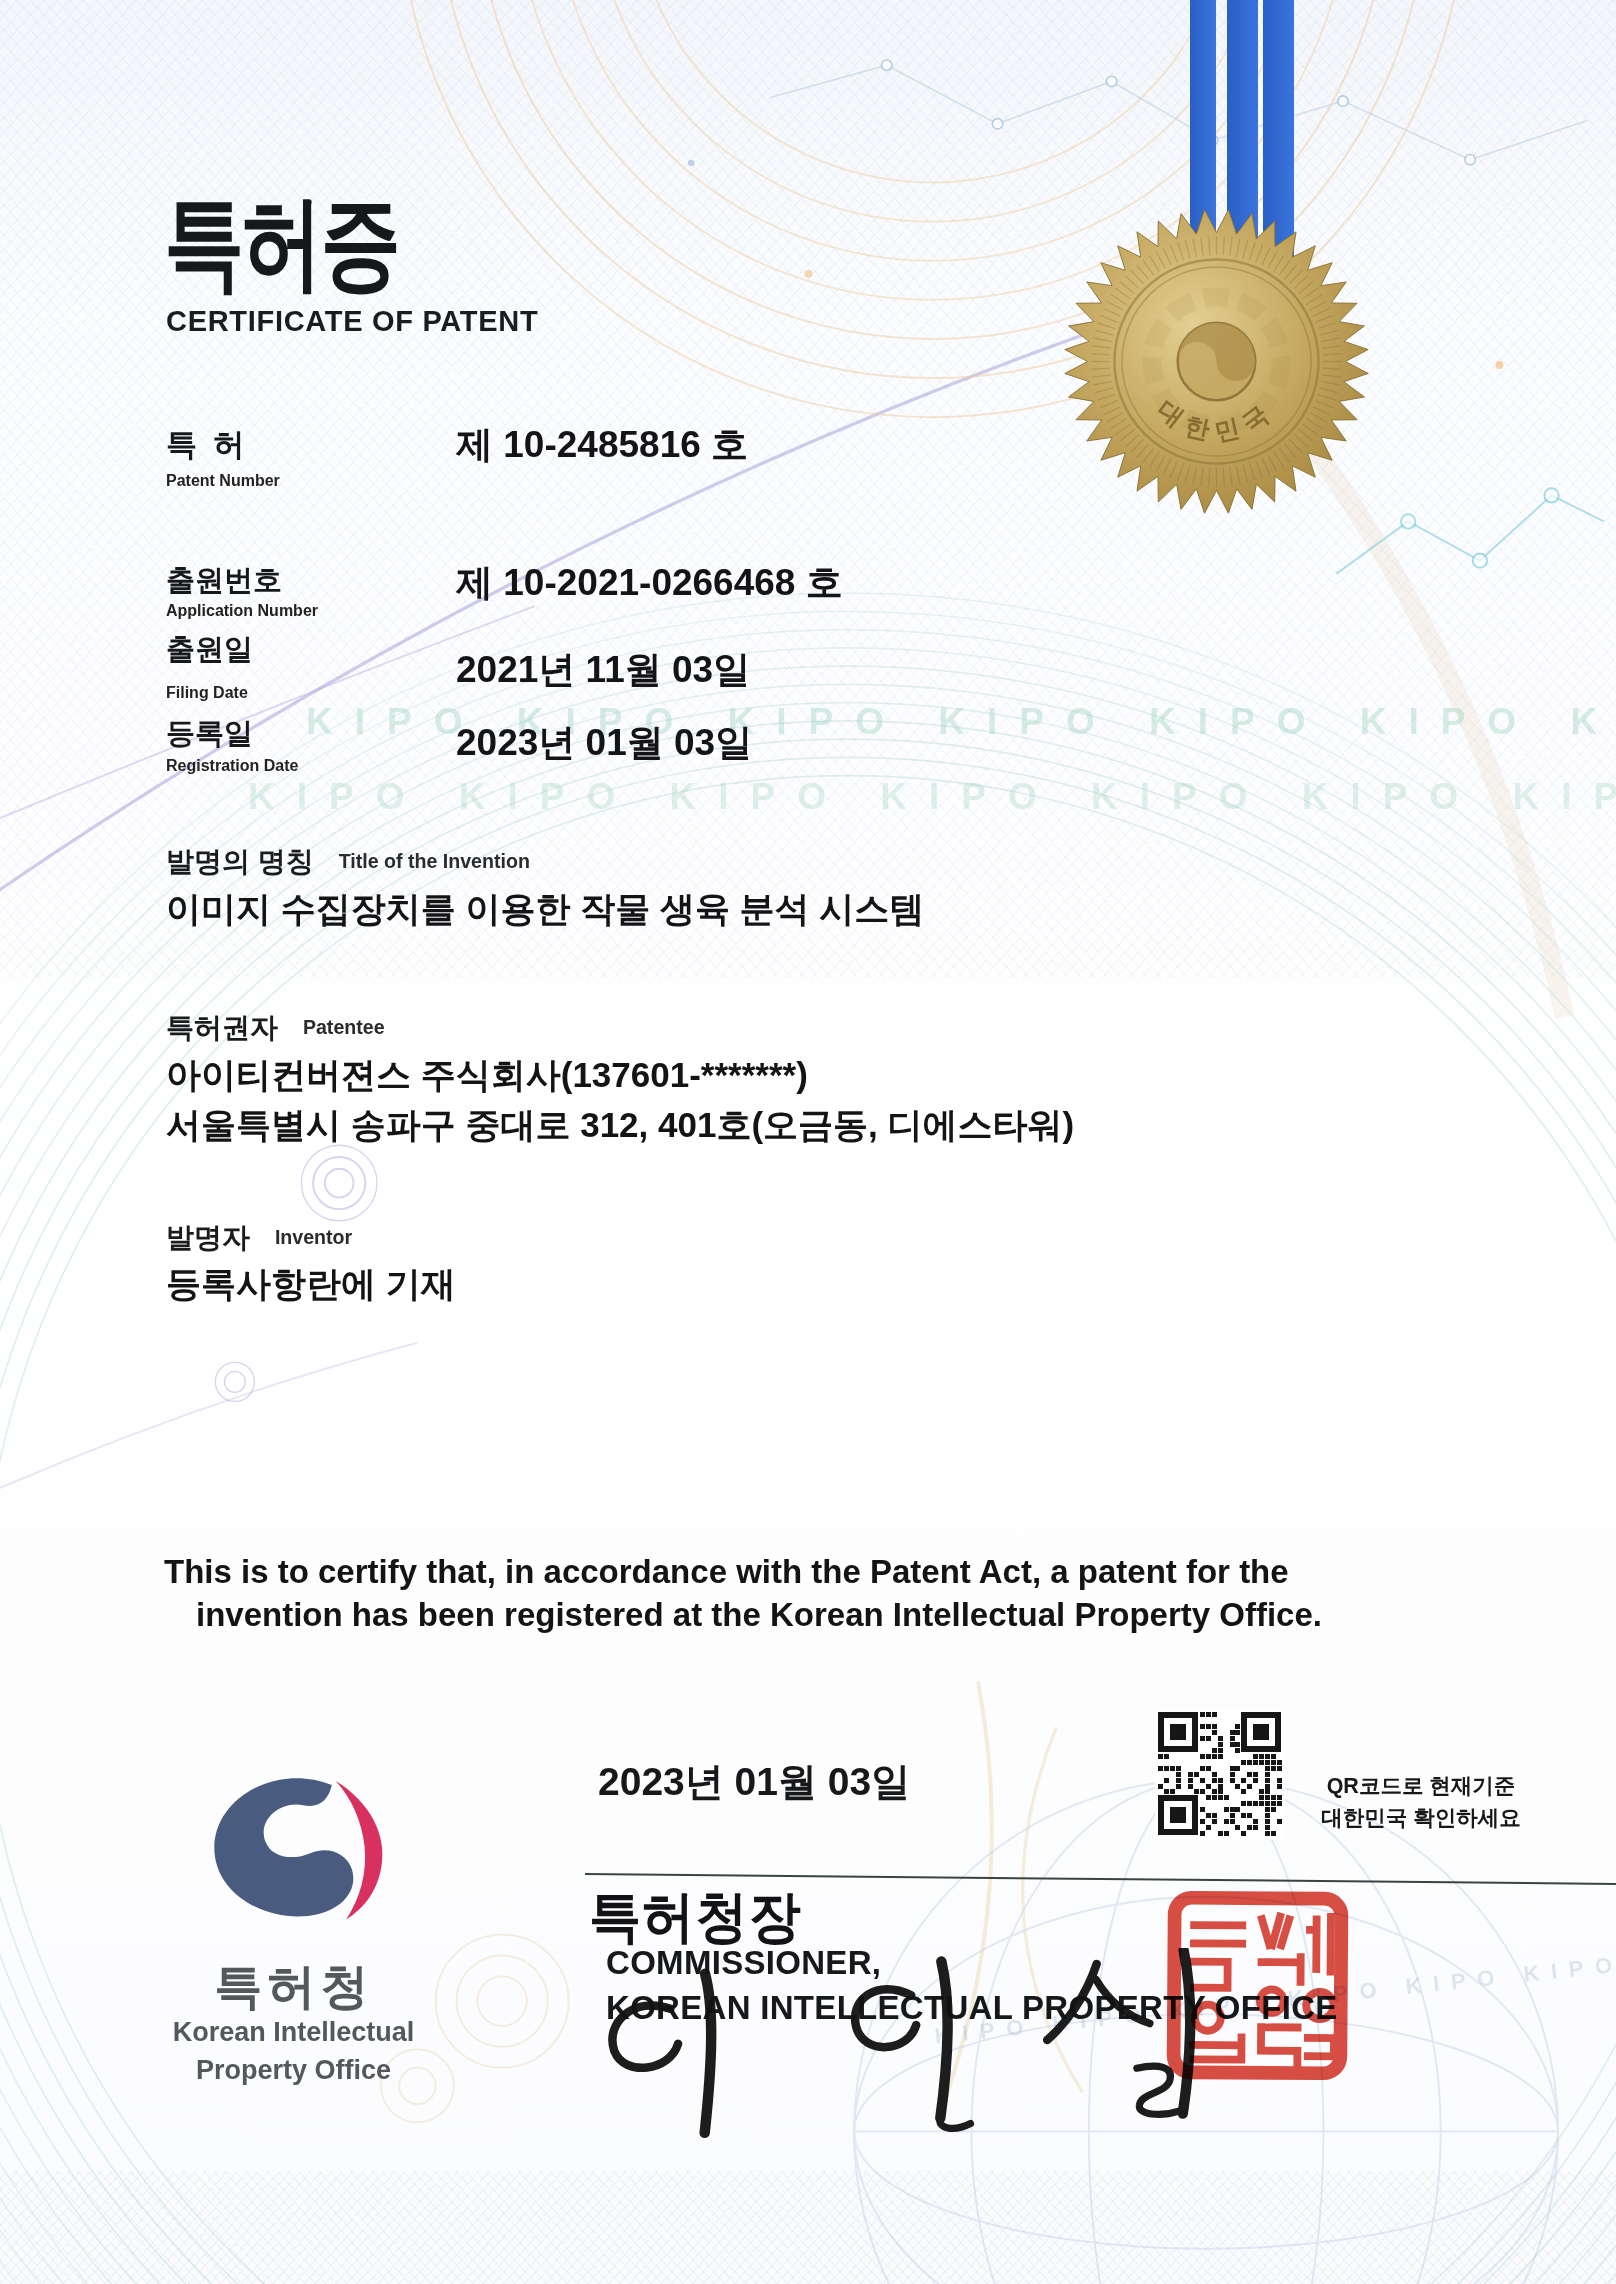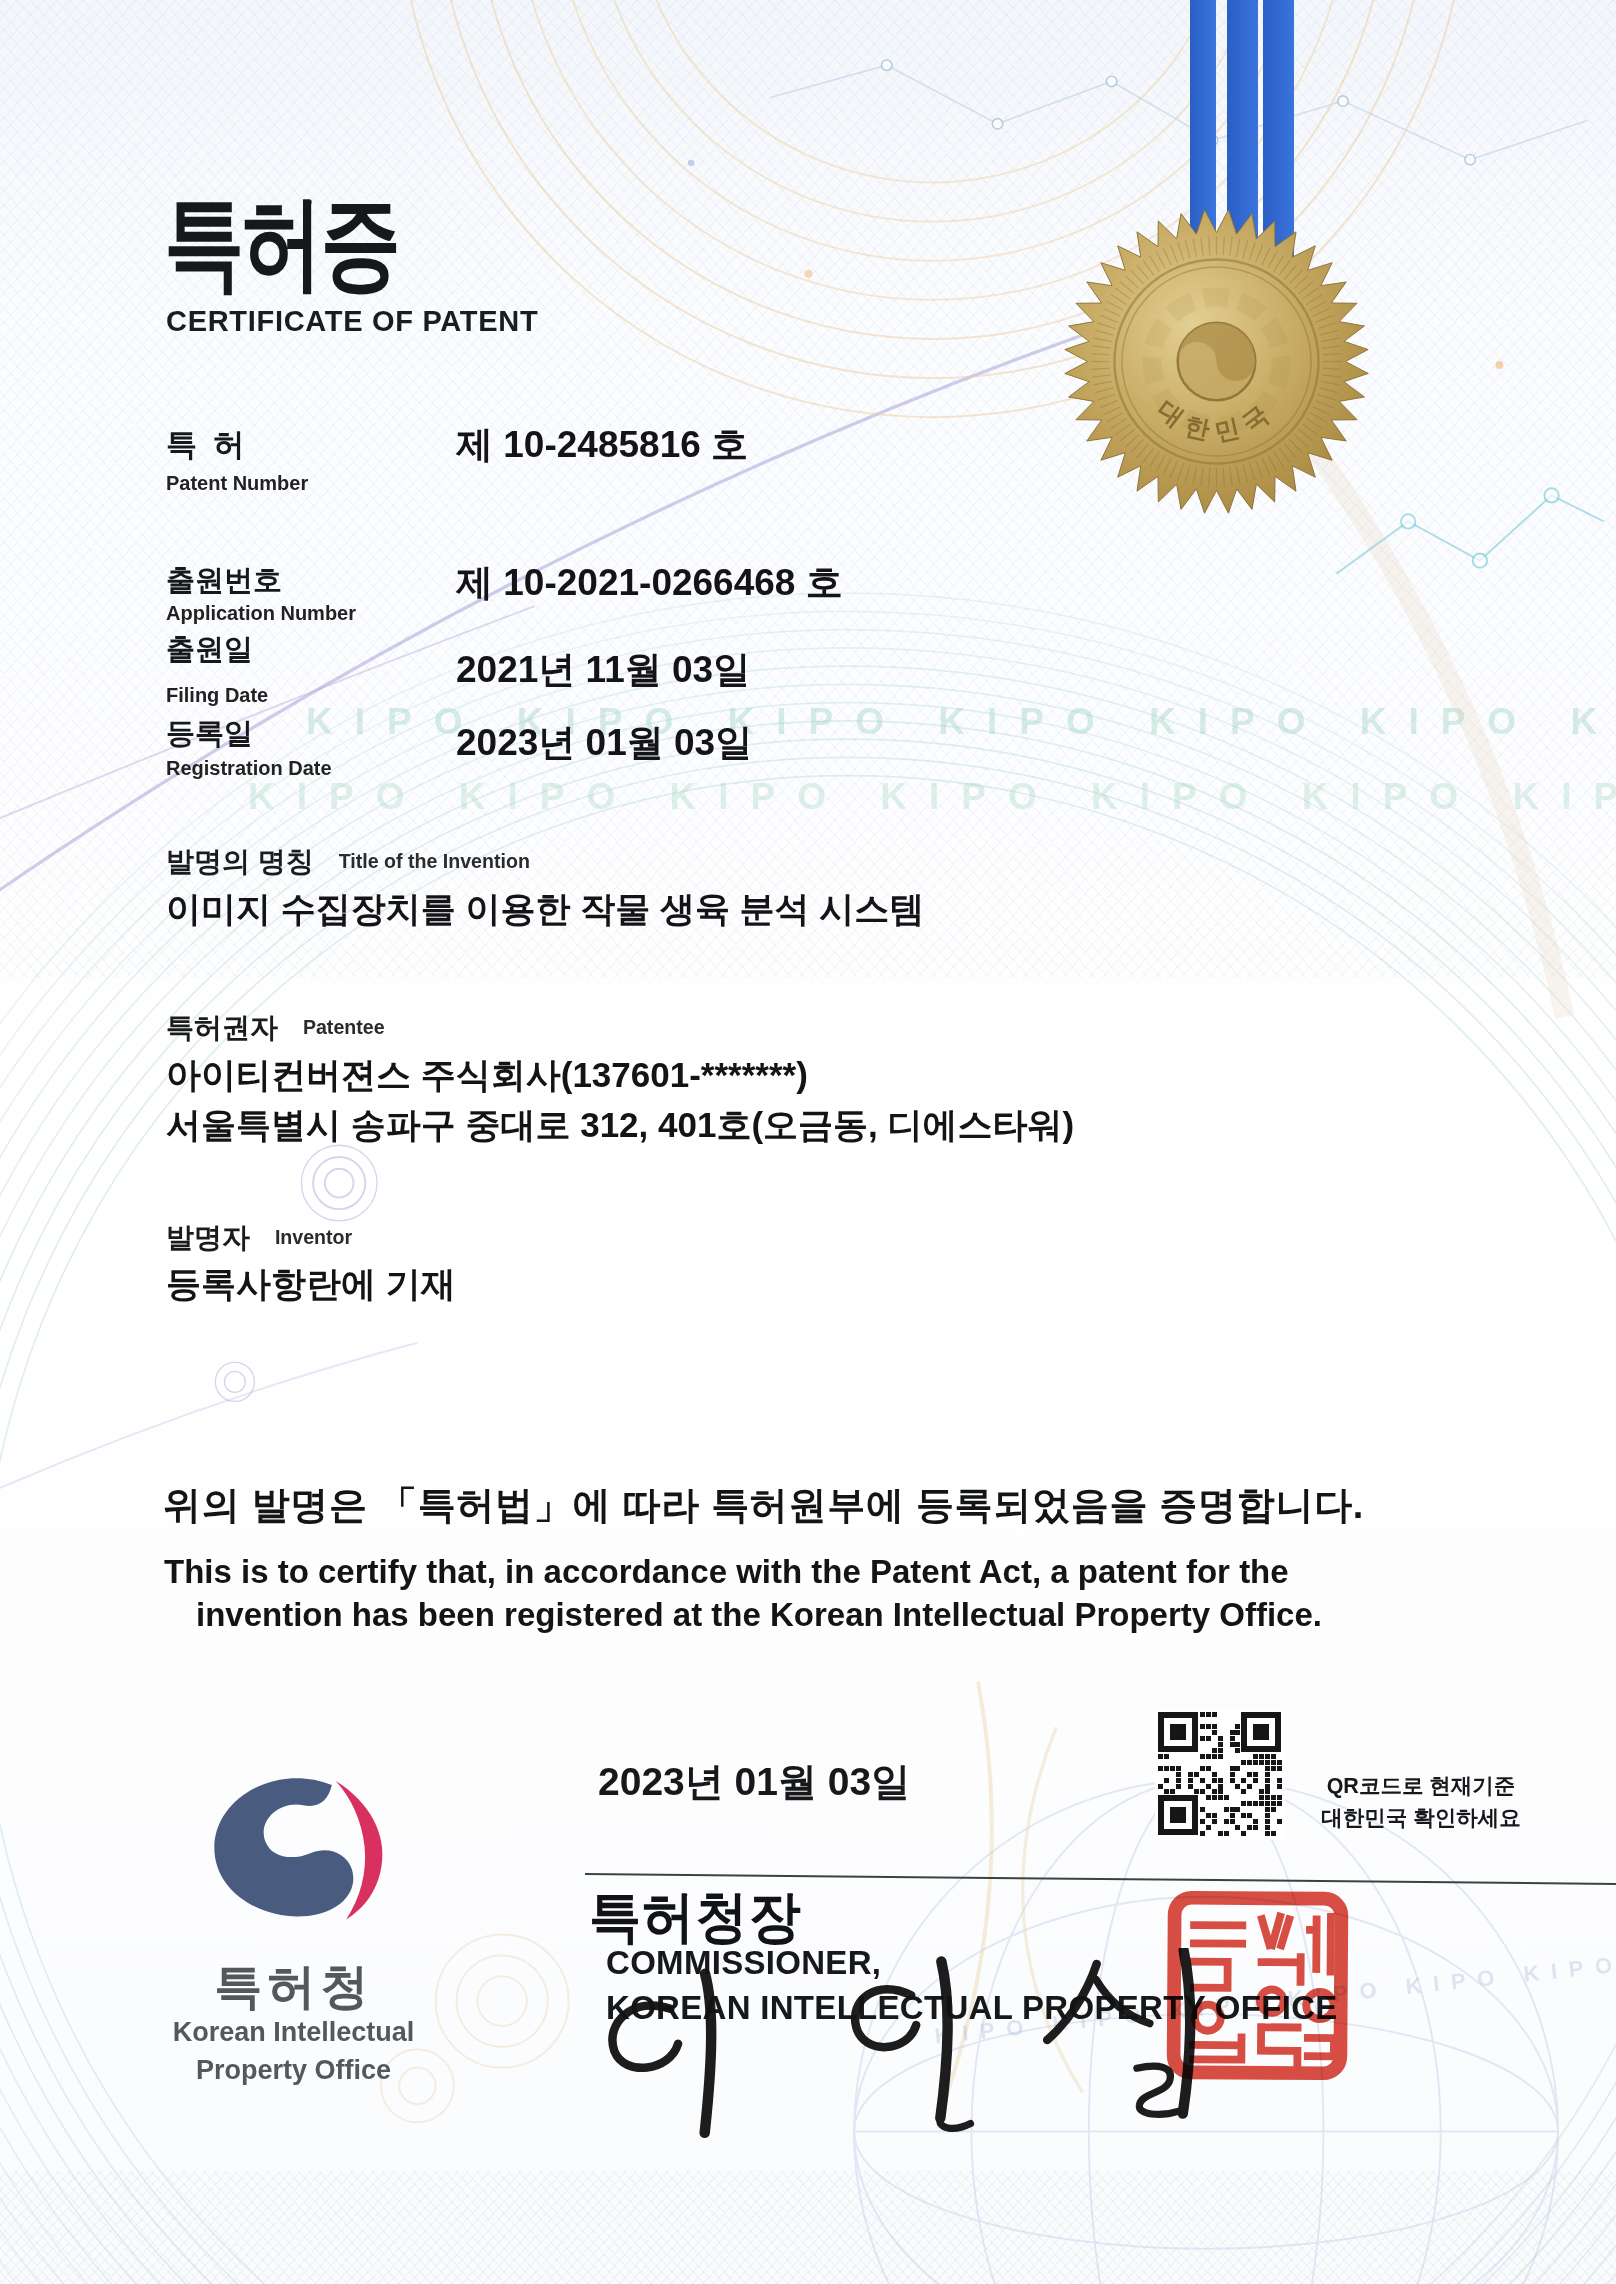--- a/index.html
+++ b/index.html
@@ -16,21 +16,21 @@
     background:
       repeating-linear-gradient(48deg, rgba(100,145,185,.07) 0 1.3px, transparent 1.3px 7.8px),
       repeating-linear-gradient(-48deg, rgba(100,145,185,.07) 0 1.3px, transparent 1.3px 7.8px);}
   svg.deco{position:absolute;left:0;top:0;width:1617px;height:2284px;z-index:0;pointer-events:none;}
   
   .ribbon{position:absolute;top:0;z-index:1;}
   
   .title-ko{font-size:103px;font-weight:800;letter-spacing:-2.6px;transform:scaleX(.78);transform-origin:left top;color:#17181a;}
   .title-en{font-size:29px;font-weight:700;letter-spacing:0.7px;color:#1b1c1e;}
   .lbl-ko{font-size:31px;font-weight:700;color:#17181a;}
-  .lbl-en{font-size:20px;font-weight:700;color:#222;}
+  .lbl-en{font-size:16px;font-weight:700;color:#222;}
   .val{font-size:37px;font-weight:700;color:#141416;}
   .sec-ko{font-size:28px;font-weight:600;color:#1a1b1d;display:inline-block;}
   .sec-en{font-size:19.6px;font-weight:600;color:#2a2b2d;display:inline-block;margin-left:22px;transform:translateY(-2.6px);}
   .big-val{font-size:35px;font-weight:700;color:#141416;}
   .stmt-ko{font-size:38px;font-weight:700;letter-spacing:0.7px;color:#131416;}
   .stmt-en{font-size:33px;font-weight:700;color:#131416;}
   .date-txt{font-size:39px;font-weight:600;color:#17181a;}
   .qr-cap{font-size:21.5px;font-weight:700;line-height:32px;color:#17181a;text-align:center;}
   .cms-ko{font-size:56px;font-weight:800;letter-spacing:1.3px;transform:scaleX(.93);transform-origin:left top;color:#121315;}
   .cms-en{font-size:33px;font-weight:700;color:#17181a;letter-spacing:0.3px;margin-left:9px;}
@@ -298,21 +298,20 @@
   </div>
   <div class="abs content big-val" style="left:166px;top:1052px;">아이티컨버젼스 주식회사(137601-*******)</div>
   <div class="abs content big-val" style="left:166px;top:1102px;">서울특별시 송파구 중대로 312, 401호(오금동, 디에스타워)</div>
 
   <div class="abs content" style="left:166px;top:1219px;">
     <span class="sec-ko">발명자</span>
     <span class="sec-en">Inventor</span>
   </div>
   <div class="abs content big-val" style="left:166px;top:1261px;">등록사항란에 기재</div>
 
-  <div class="abs content stmt-ko" style="left:163px;top:1480px;">위의 발명은 「특허법」에 따라 특허원부에 등록되었음을 증명합니다.</div>
   <div class="abs content stmt-en" style="left:164px;top:1553px;">This is to certify that, in accordance with the Patent Act, a patent for the</div>
   <div class="abs content stmt-en" style="left:164px;top:1596px;margin-left:32px;">invention has been registered at the Korean Intellectual Property Office.</div>
 
   <div class="abs content date-txt" style="left:598px;top:1755px;">2023년 01월 03일</div>
 
   <div class="abs" id="qr-box">
     <div id="qr-grid">
         <div class="qm" style="left: 42px; top: 0px; width: 5.3px; height: 5.3px;"></div>
         <div class="qm" style="left: 48px; top: 0px; width: 5.3px; height: 5.3px;"></div>
         <div class="qm" style="left: 54px; top: 0px; width: 5.3px; height: 5.3px;"></div>

